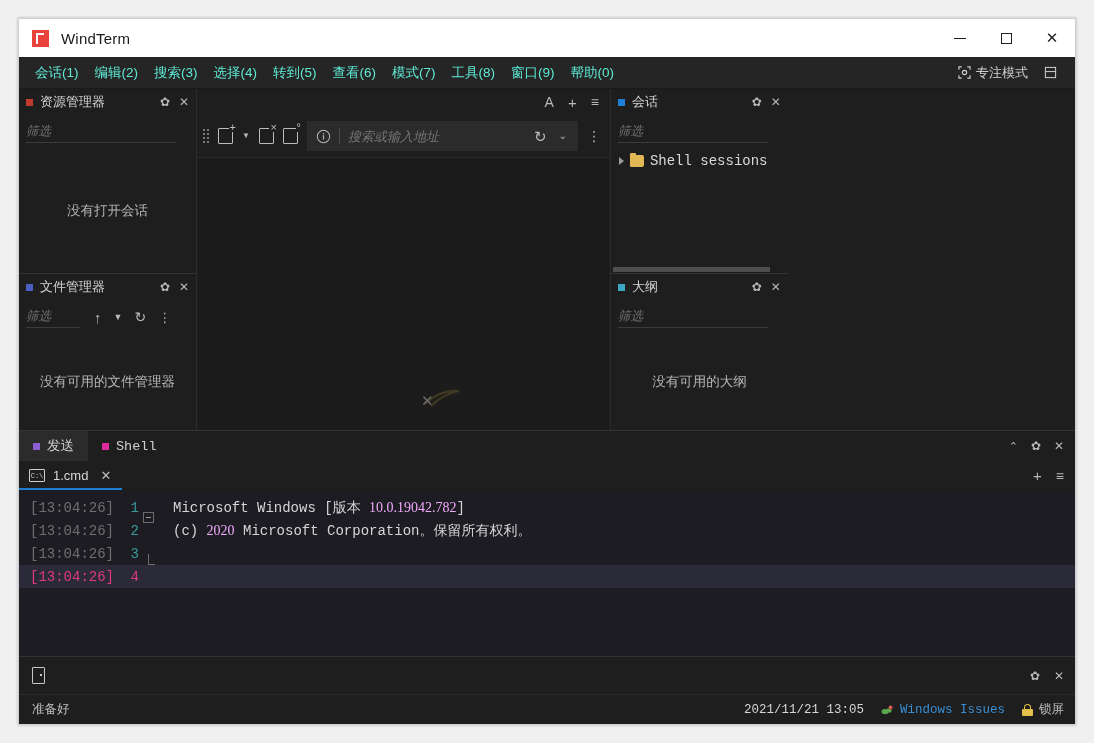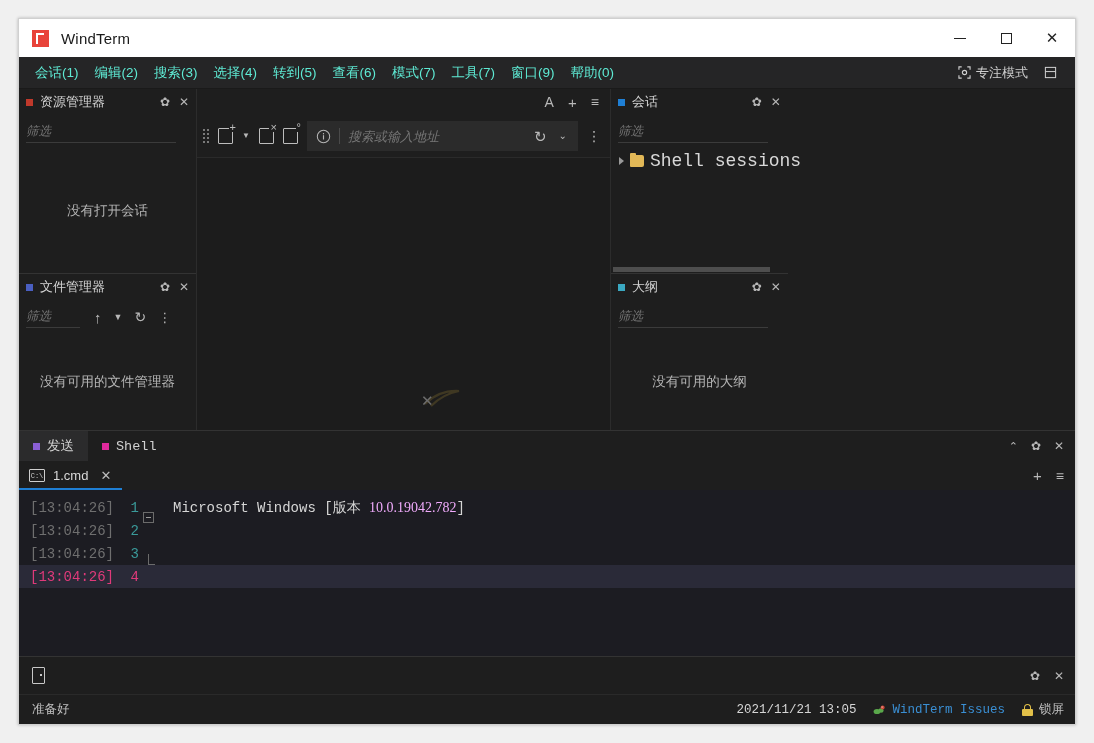--- a/index.html
+++ b/index.html
@@ -127,21 +127,21 @@
   .tree-row { display: flex; align-items: center; height: 23px; padding-left: 8px; gap: 6px; }
   .tri { width: 0; height: 0; border-left: 5px solid #9a9a9a; border-top: 4px solid transparent; border-bottom: 4px solid transparent; }
   .folder {
     width: 14px; height: 12px; background: #e2b857; border-radius: 1px 2px 2px 1px;
     position: relative; flex: 0 0 14px;
   }
   .folder:after {
     content: ""; position: absolute; left: 0; top: -2px; width: 6px; height: 3px;
     background: #e2b857; border-radius: 1px 1px 0 0;
   }
-  .tree-label { font-size: 18px; color: #d8d8d8; font-family: "Liberation Mono", monospace; white-space: nowrap; }
+  .tree-label { font-size: 14px; color: #d8d8d8; font-family: "Liberation Mono", monospace; white-space: nowrap; }
   .hscroll {
     height: 7px; background: #1e1e1e; position: relative; flex: 0 0 7px;
   }
   .hscroll i { position: absolute; left: 2px; top: 1px; height: 5px; width: 157px; background: #4e4e4e; display: block; }
   
   .dock { flex: 0 0 226px; display: flex; flex-direction: column; background: #1e1e1e; border-top: 1px solid #333; }
   .dock-tabs { flex: 0 0 30px; display: flex; align-items: stretch; }
   .dock-tab {
     display: flex; align-items: center; gap: 7px; padding: 0 14px; font-size: 13.5px; color: #d0d0d0;
   }
@@ -236,21 +236,21 @@
   </div>
 
   <div class="menubar">
     <div class="menu-item">会话(1)</div>
     <div class="menu-item">编辑(2)</div>
     <div class="menu-item">搜索(3)</div>
     <div class="menu-item">选择(4)</div>
     <div class="menu-item">转到(5)</div>
     <div class="menu-item">查看(6)</div>
     <div class="menu-item">模式(7)</div>
-    <div class="menu-item">工具(7)</div>
+    <div class="menu-item">工具(8)</div>
     <div class="menu-item">窗口(9)</div>
     <div class="menu-item">帮助(0)</div>
     <div class="menubar-right">
       <div class="focus-btn">
         <span>
           <svg width="13" height="13" viewBox="0 0 14 14">
               <g fill="none" stroke="#cfcfcf" stroke-width="1.2">
             <path d="M1 4V1h3M13 4V1h-3M1 10v3h3M13 10v3h-3"></path>
                 <circle cx="7" cy="7" r="2.3"></circle>
               </g>
@@ -453,20 +453,21 @@
         <span class="ts">[13:04:26]</span>
         <span class="ln">1</span>
         <span class="fold"><span class="box"></span></span>
         <span class="txt"><span>Microsoft Windows [版本 </span><span class="vio">10.0.19042.782</span><span>]</span></span>
       </div>
 
       <div class="tline">
         <span class="ts">[13:04:26]</span>
         <span class="ln">2</span>
         <span class="fold"><span class="vl"></span></span>
+        <span class="txt"><span>(c) </span><span class="vio">2020</span><span> Microsoft Corporation。保留所有权利。</span></span>
       </div>
 
       <div class="tline">
         <span class="ts">[13:04:26]</span>
         <span class="ln">3</span>
         <span class="fold"><span class="endl"></span><span class="endb"></span></span>
         <span class="txt"></span>
       </div>
 
       <div class="tline cur">
@@ -491,21 +492,21 @@
       <span class="sclock">2021/11/21 13:05</span>
       <span class="issues-wrap">
         <span class="bugic">
           <svg width="13" height="12" viewBox="0 0 13 12">
             <ellipse cx="4" cy="7.5" rx="3.4" ry="2.6" fill="#5aa84b"></ellipse>
             <ellipse cx="8" cy="6.5" rx="2.6" ry="2.2" fill="#5aa84b"></ellipse>
             <circle cx="9.6" cy="3.4" r="2" fill="#d04a3a"></circle>
             <circle cx="9.1" cy="3.0" r=".6" fill="#fff"></circle>
           </svg>
         </span>
-        <span class="issues">WindTerm Issues</span>
+        <span class="issues">Windows Issues</span>
       </span>
       <span class="lock-wrap">
         <span class="lockic">
           <span class="shk"></span>
             <span class="bdy"></span>
         </span>
         <span>锁屏</span>
       </span>
     </span>
   </div>

